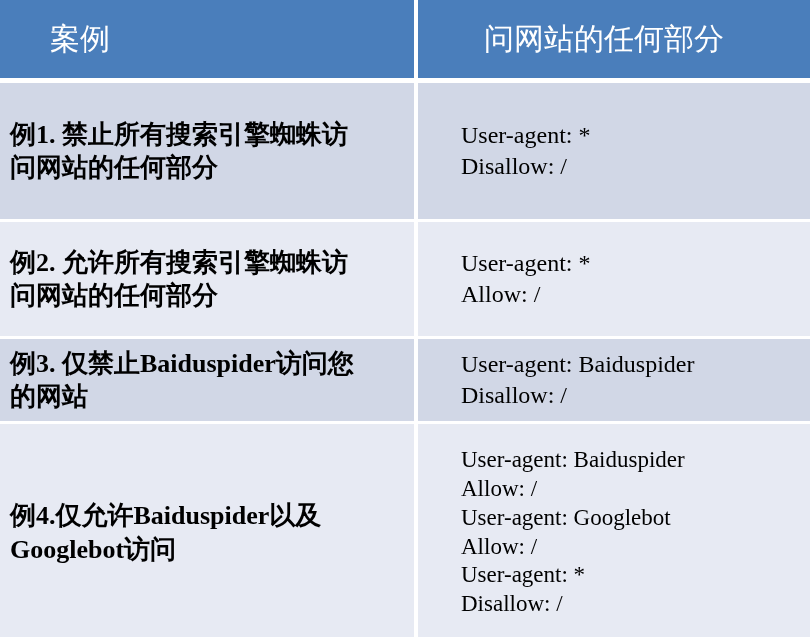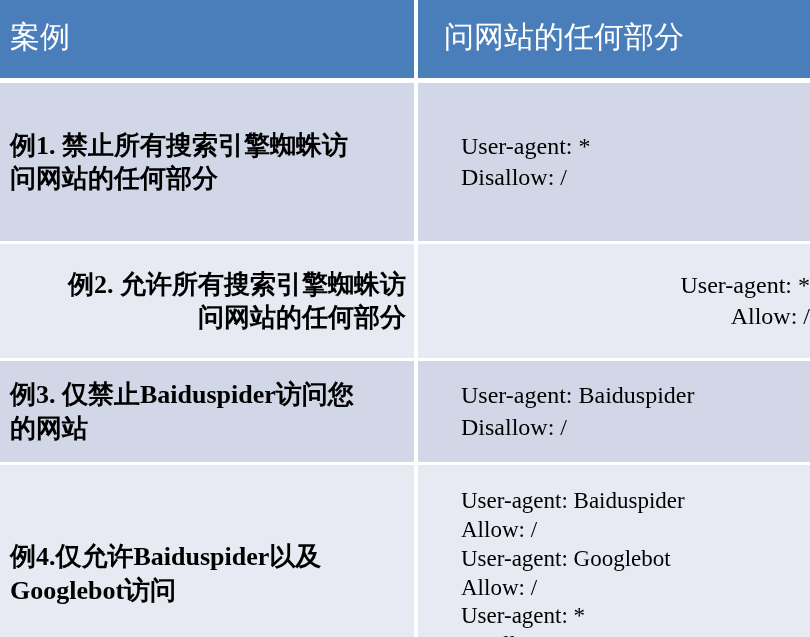--- a/index.html
+++ b/index.html
@@ -33,26 +33,27 @@
     padding: 0;
   }
 
   
   tr.header-row > td { height: 78px; }
   .header-cell {
     background: #4a7ebb;
     color: #ffffff;
   }
   .header-text {
-    font-family: Liberation Mono, monospace;
+    font-family: Liberation Serif, serif;
     font-size: 30px;
     line-height: 1.15;
     color: #ffffff;
     padding-left: 10px;
     white-space: pre;
+    margin-left: 40px;
   }
   .header-cell.right .header-text { padding-left: 26px; }
 
   
   tr.header-gap-row > td { height: 5px; background: #ffffff; padding: 0; }
 
   
   .row-dark  .cell { background: #d1d7e6; }
   .row-light .cell { background: #e7eaf3; }
 
@@ -68,23 +69,23 @@
   .code-text {
     font-family: Liberation Serif, serif;
     font-size: 24px;
     line-height: 1.30;
     color: #000000;
     padding-left: 43px;
     white-space: pre-line;
   }
   .code-text.tight { line-height: 1.255; font-size: 23px; }
 
-  tr.r1 > td { height: 158px; margin-left: 24px; }
-  tr.r2 > td { height: 114px; text-align: right; }
-  tr.r3 > td { height: 101px; }
+  tr.r1 > td { height: 136px; margin-left: 24px; }
+  tr.r2 > td { height: 114px; }
+  tr.r3 > td { height: 82px; }
   tr.r4 > td { height: 217px; }
 
   tr.sep-row > td { height: 3px; background: #ffffff; padding: 0; }
 </style>
 </head>
 <body>
 
 <table class="robots-table">
   <colgroup>
     <col class="c-left">

